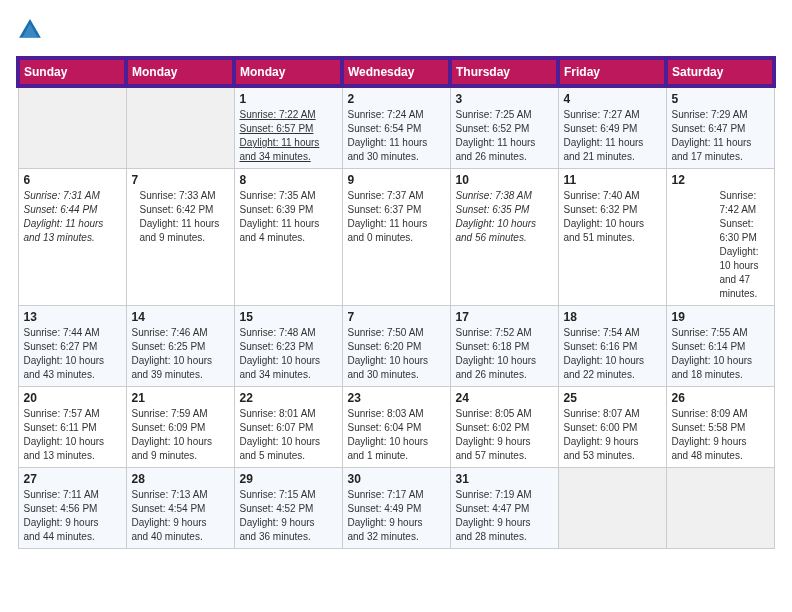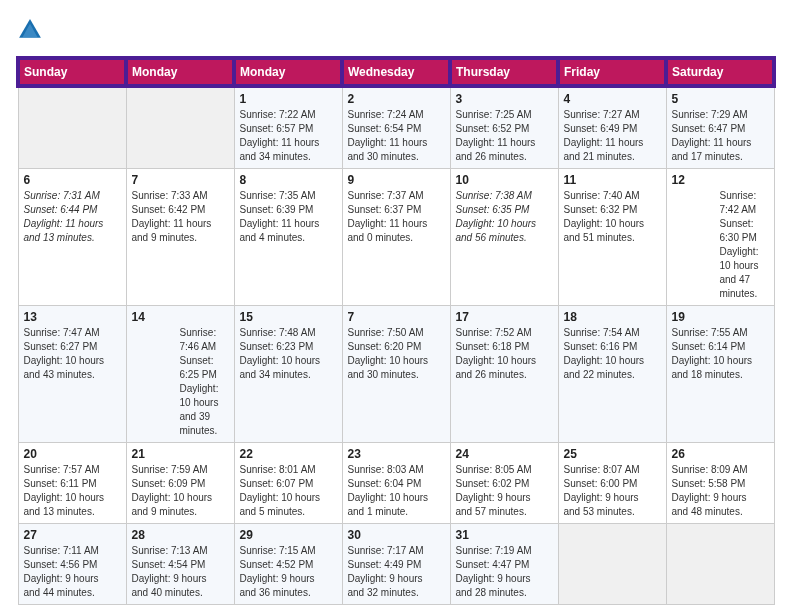--- a/index.html
+++ b/index.html
@@ -118,21 +118,21 @@
         <th>Friday</th>
         <th>Saturday</th>
       </tr>
   </thead>
   <tbody id="calendar-body">
   <tr>
         <td class="empty"></td>
         <td class="empty"></td>
         <td>
           <span class="day-num">1</span>
-          <div class="cell-content" style="white-space: pre-line;">Sunrise: 7:22 AM
+          <div class="cell-content" style="white-space: pre-line; text-decoration: underline;">Sunrise: 7:22 AM
 Sunset: 6:57 PM
 Daylight: 11 hours
 and 34 minutes.</div>
         </td>
         <td>
           <span class="day-num">2</span>
           <div class="cell-content" style="white-space: pre-line;">Sunrise: 7:24 AM
 Sunset: 6:54 PM
 Daylight: 11 hours
 and 30 minutes.</div>
@@ -162,21 +162,21 @@
       <tr>
         <td>
           <span class="day-num">6</span>
           <div class="cell-content" style="white-space: pre-line; font-style: italic;">Sunrise: 7:31 AM
 Sunset: 6:44 PM
 Daylight: 11 hours
 and 13 minutes.</div>
         </td>
         <td>
           <span class="day-num">7</span>
-          <div class="cell-content" style="white-space: pre-line;">Sunrise: 7:33 AM
+          <div class="cell-content" style="white-space: pre-line; margin-left: 8px;">Sunrise: 7:33 AM
 Sunset: 6:42 PM
 Daylight: 11 hours
 and 9 minutes.</div>
         </td>
         <td>
           <span class="day-num">8</span>
           <div class="cell-content" style="white-space: pre-line;">Sunrise: 7:35 AM
 Sunset: 6:39 PM
 Daylight: 11 hours
 and 4 minutes.</div>
@@ -206,28 +206,28 @@
           <span class="day-num">12</span>
           <div class="cell-content" style="white-space: pre-line; margin-left: 48px;">Sunrise: 7:42 AM
 Sunset: 6:30 PM
 Daylight: 10 hours
 and 47 minutes.</div>
         </td>
       </tr>
       <tr>
         <td>
           <span class="day-num">13</span>
-          <div class="cell-content" style="white-space: pre-line;">Sunrise: 7:47 AM
+          <div class="cell-content" style="white-space: pre-line;">Sunrise: 7:44 AM
 Sunset: 6:27 PM
 Daylight: 10 hours
 and 43 minutes.</div>
         </td>
         <td>
           <span class="day-num">14</span>
-          <div class="cell-content" style="white-space: pre-line; margin-left: 48px;">Sunrise: 7:46 AM
+          <div class="cell-content" style="white-space: pre-line;">Sunrise: 7:46 AM
 Sunset: 6:25 PM
 Daylight: 10 hours
 and 39 minutes.</div>
         </td>
         <td>
           <span class="day-num">15</span>
           <div class="cell-content" style="white-space: pre-line;">Sunrise: 7:48 AM
 Sunset: 6:23 PM
 Daylight: 10 hours
 and 34 minutes.</div>

